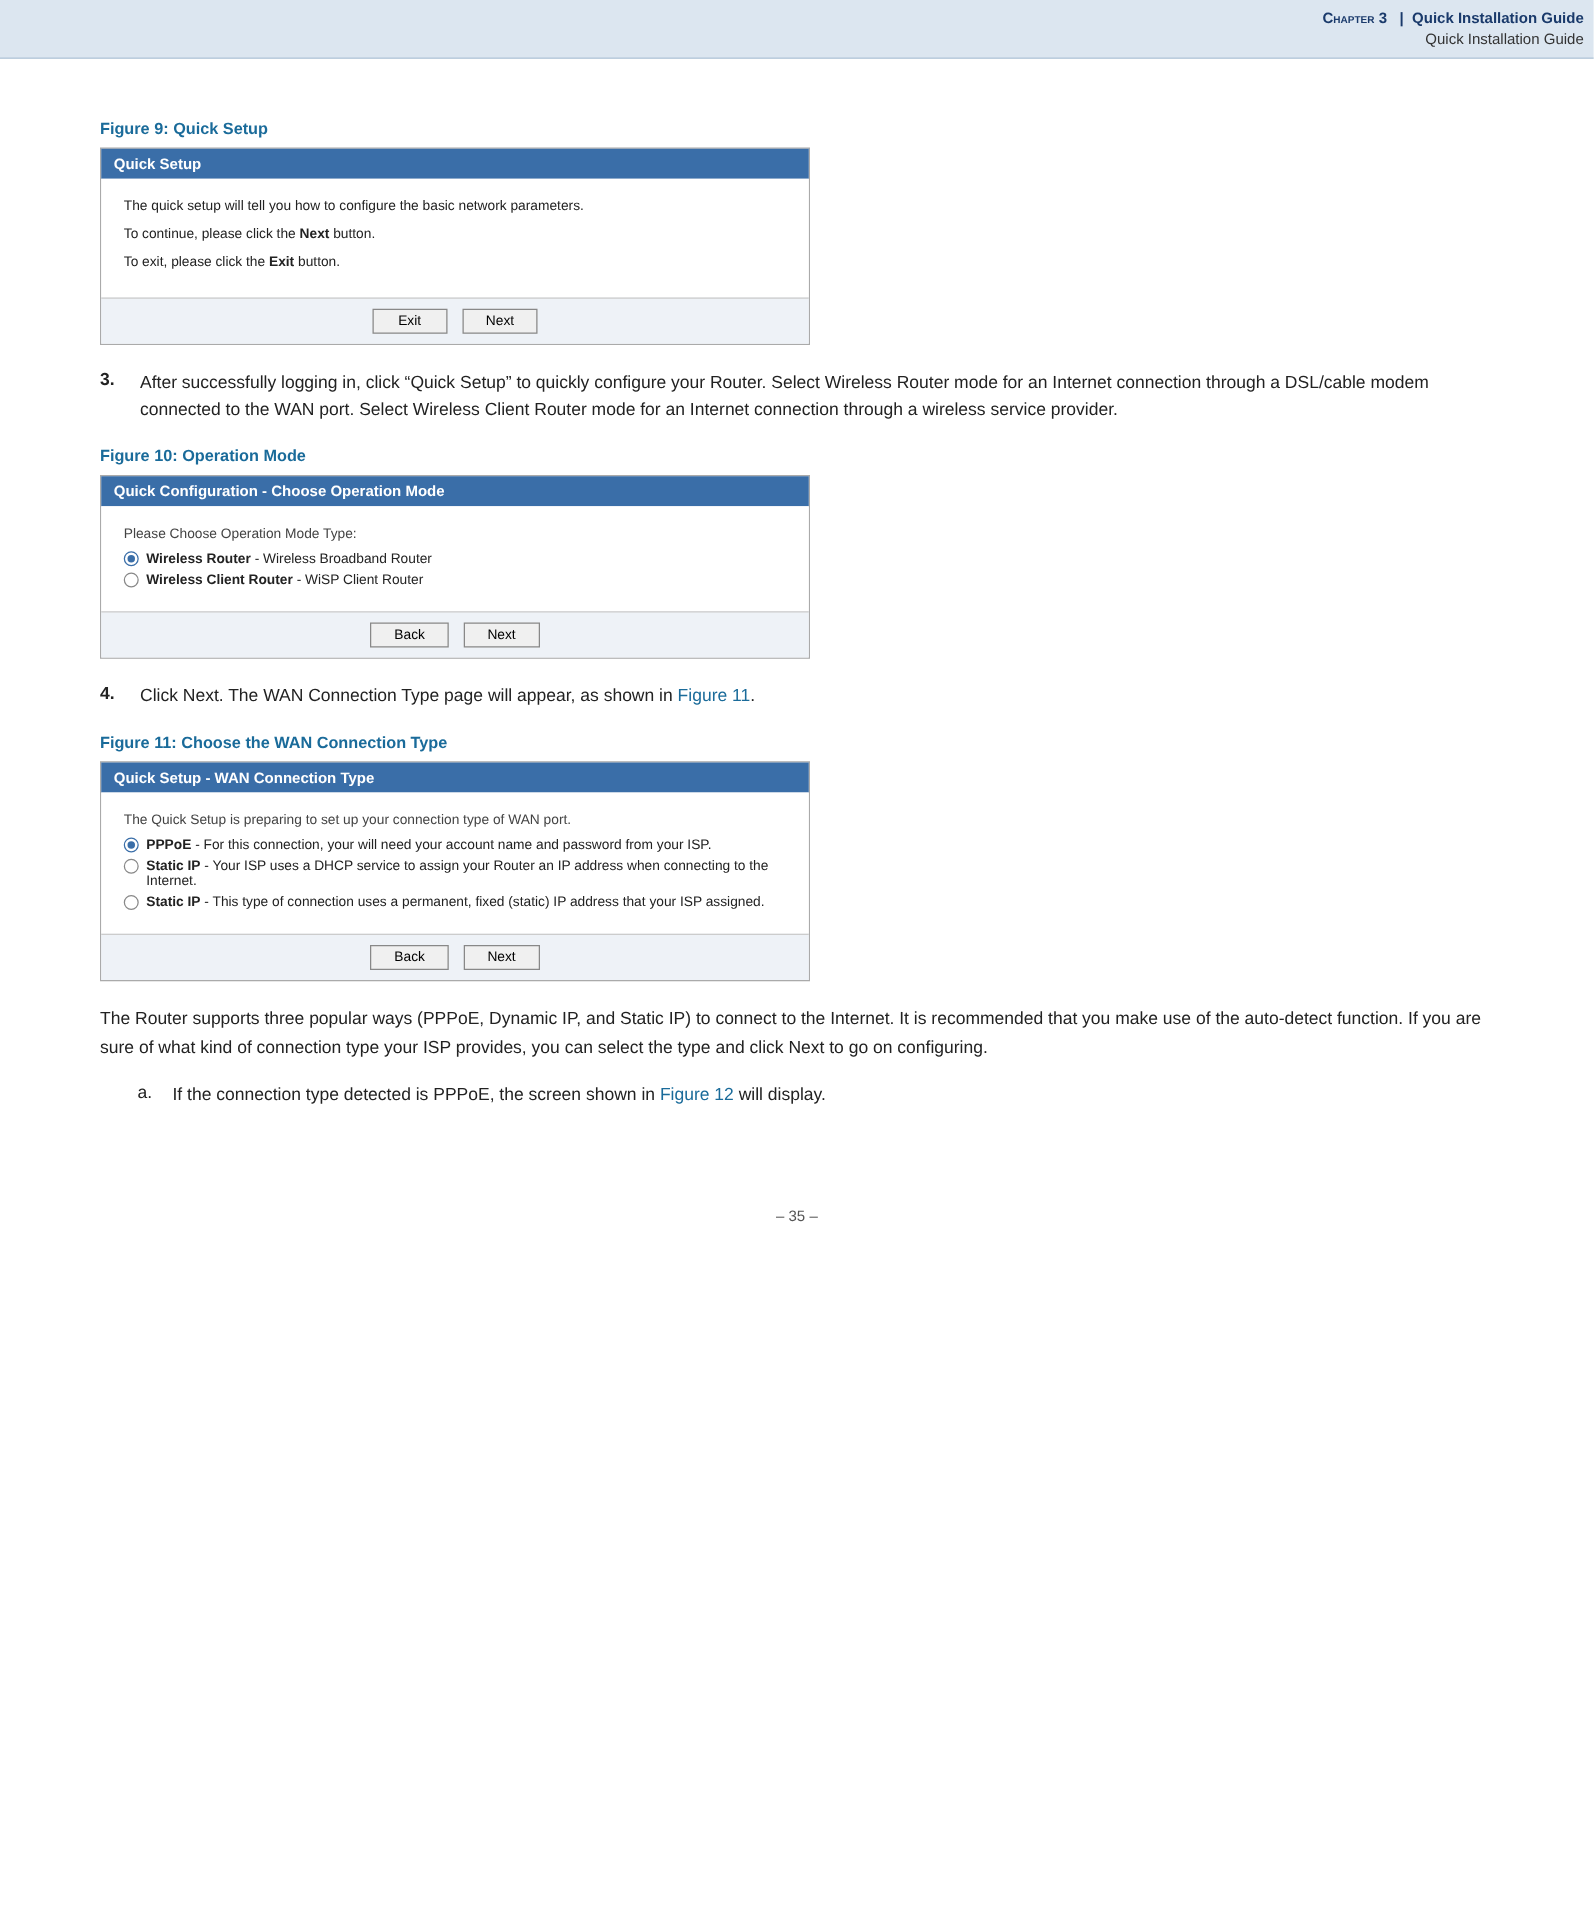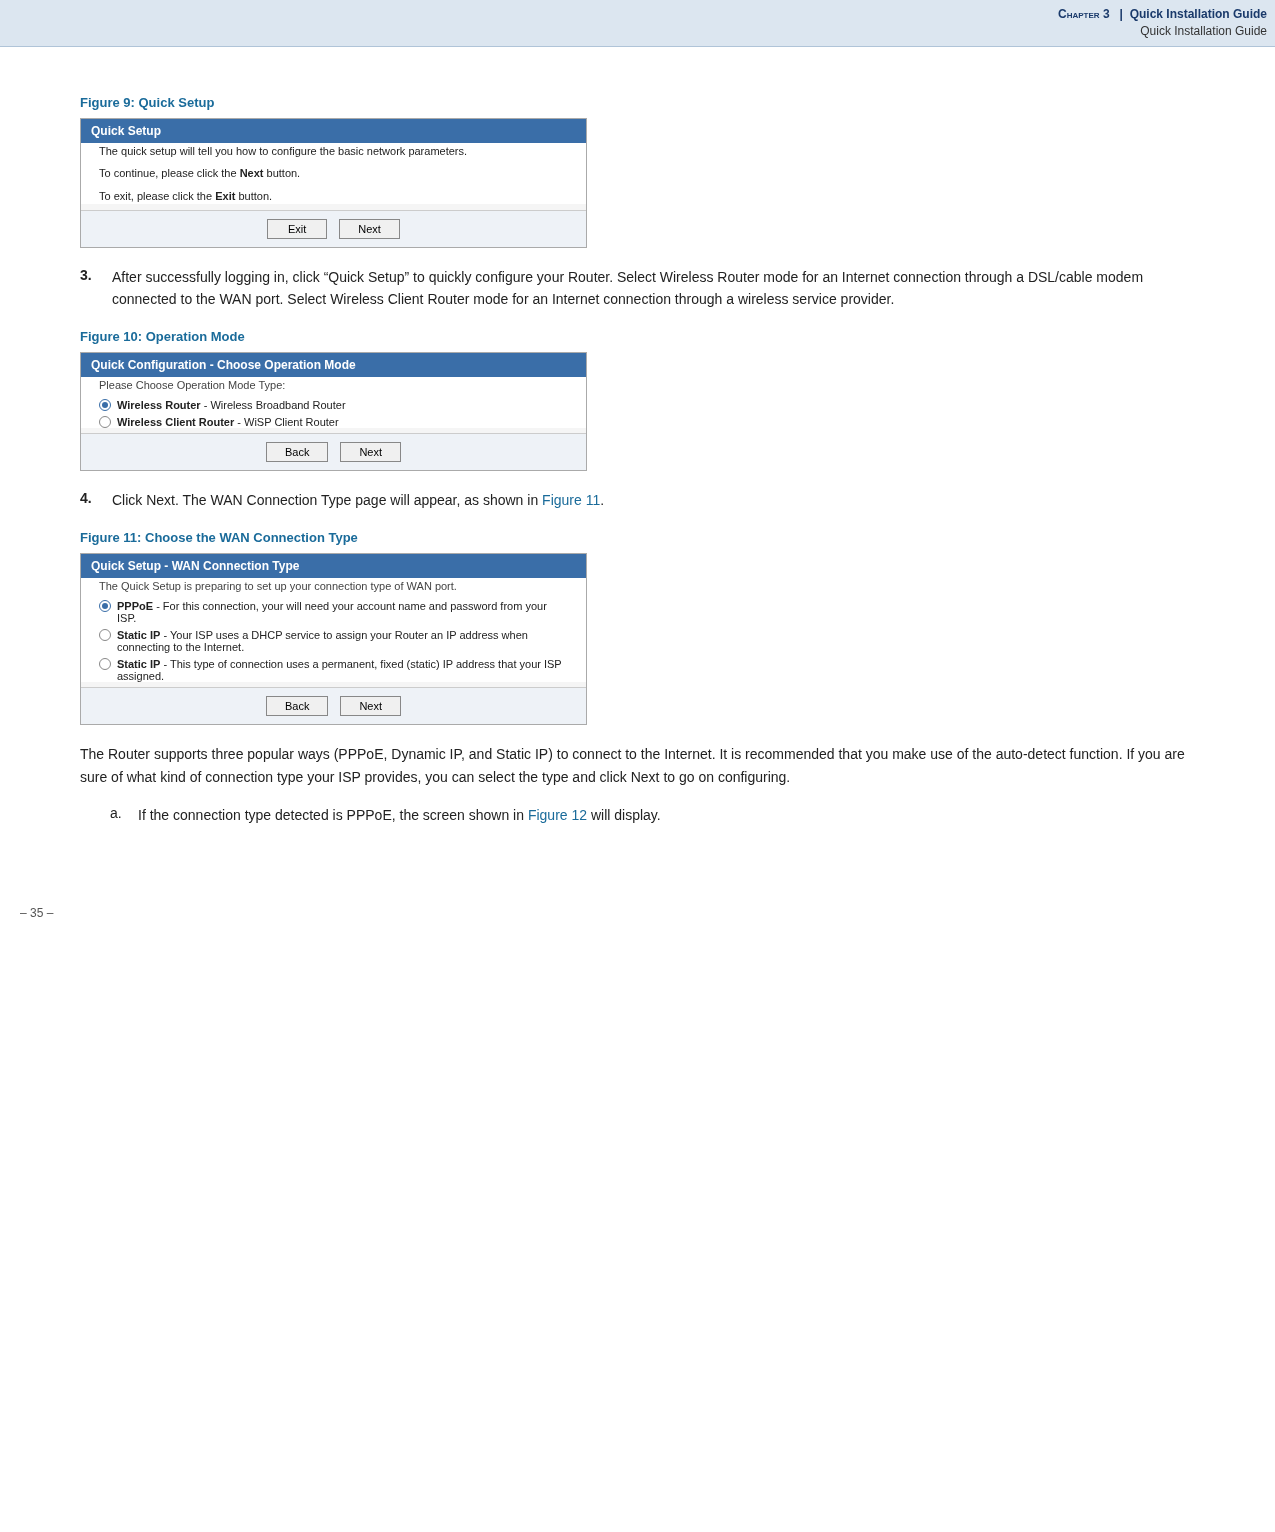--- a/index.html
+++ b/index.html
@@ -50,31 +50,31 @@
       color: #1a6b9a;
       margin-bottom: 8px;
       margin-top: 18px;
     }
 
     
     .ui-box {
       border: 1px solid #aaa;
       background: #f5f5f5;
       margin-bottom: 18px;
-      width: 507px;
+      width: 568px;
     }
     .ui-box-title {
       background: #3a6ea8;
       color: #fff;
       font-size: 12px;
       font-weight: bold;
       padding: 5px 10px;
     }
     .ui-box-body {
-      padding: 0 18px;
+      padding: 14px 18px;
       font-size: 11px;
       color: #222;
       background: #fff;
     }
     .ui-box-body p {
       margin-bottom: 6px;
       line-height: 1.5;
     }
     .ui-box-body .bold { font-weight: bold; }
     .ui-box-footer {
@@ -163,20 +163,21 @@
       line-height: 1.6;
     }
 
     .link-text {
       color: #1a6b9a;
       text-decoration: none;
     }
 
     
     .page-footer {
+      text-align: center;
       padding: 20px;
       font-size: 12px;
       color: #555;
       margin-top: 20px;
     }
 
     .small-label {
       font-size: 11px;
       color: #444;
       margin-bottom: 8px;

